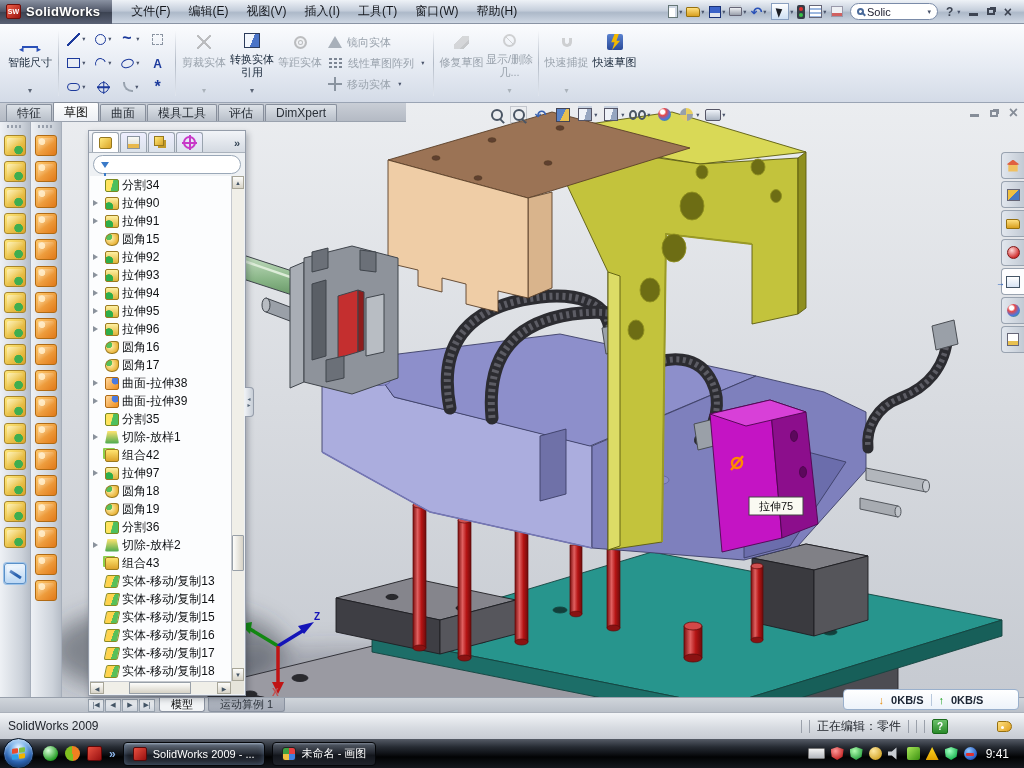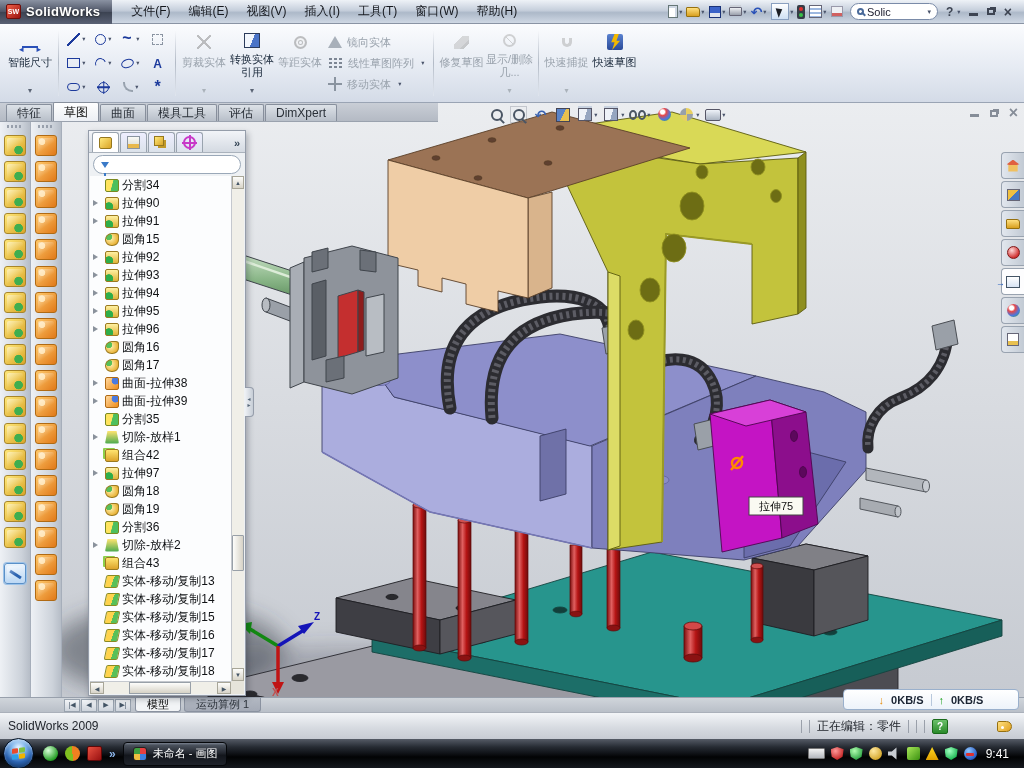--- a/index.html
+++ b/index.html
@@ -77,21 +77,21 @@
 .g.slot{width:13px;height:8px;border:1.5px solid #1c3a9c;border-radius:4px}
 .g.polygon{width:11px;height:11px;border:1.5px solid #1c3a9c;border-radius:50%}
 .g.polygon::before{content:"";position:absolute;left:50%;top:-2px;bottom:-2px;width:1.5px;background:#1c3a9c;transform:translateX(-50%)}
 .g.polygon::after{content:"";position:absolute;top:50%;left:-2px;right:-2px;height:1.5px;background:#1c3a9c;transform:translateY(-50%)}
 .g.sketch-fillet{width:10px;height:10px;border-left:2px solid #98a2ae;border-bottom:2px solid #98a2ae;border-radius:0 0 0 9px}
 .g.point::before{content:"*";color:#1c3a9c;font-size:16px;font-weight:bold;line-height:9px}
 .rb-stack{display:flex;flex-direction:column;justify-content:center;gap:2px}
 .rb-small{display:flex;align-items:center;gap:5px;height:19px;font-size:11px;color:#9aa3ad;padding:0 4px;white-space:nowrap}
 .rb-small .dd2.on{margin-left:2px}
 
-#tabsrow{position:absolute;left:0;top:103px;width:438px;height:19px;z-index:26;background:linear-gradient(#c9ced6,#b4bac4);display:flex;align-items:flex-end;padding-left:6px;border-bottom:1px solid #9aa2ae}
+#tabsrow{position:absolute;left:0;top:103px;width:406px;height:19px;z-index:26;background:linear-gradient(#c9ced6,#b4bac4);display:flex;align-items:flex-end;padding-left:6px;border-bottom:1px solid #9aa2ae}
 .ctab{height:17px;padding:0 10px;font-size:12px;color:#2a3038;display:flex;align-items:center;background:linear-gradient(#dde2e8,#b8bfc9);border:1px solid #878f9c;border-bottom:none;border-radius:2px 2px 0 0;margin-right:1px;white-space:nowrap}
 .ctab.on{background:linear-gradient(#fefefe,#eceff4);height:19px;color:#111}
 
 #lefttools{position:absolute;left:0;top:122px;width:62px;height:575px;z-index:5;display:flex;background:#c9cfd7}
 .tcol{width:31px;display:flex;flex-direction:column;align-items:center;background:linear-gradient(90deg,#eef1f5,#ccd2da 72%,#b6bdc7);border-right:1px solid #a6aeba;padding-top:3px}
 .grip{width:16px;height:3px;background:repeating-linear-gradient(90deg,#98a0ac 0 2px,transparent 2px 4px);margin-bottom:4px;flex:none}
 .ticon{width:22px;height:21px;margin:2.6px 0;border-radius:3px;position:relative;flex:none}
 .ticon::after{content:"";position:absolute;inset:2px;border-radius:2px;background:linear-gradient(145deg,rgba(255,255,255,.5),transparent 60%)}
 .t-green{background:radial-gradient(circle at 68% 74%,#3fae4f 0 4px,transparent 4.6px),linear-gradient(135deg,#ffe87a,#d9a427);border:1px solid #a8862a}
 .t-orange{background:radial-gradient(circle at 30% 30%,#ffe0a8 0 3px,transparent 3.6px),linear-gradient(135deg,#ffc96a,#e07818);border:1px solid #b06a14}
@@ -169,21 +169,21 @@
 .hscroll .sbb{width:14px;height:auto}
 .h-thumb{width:44%;background:linear-gradient(#fdfdfb,#d6d2c6);border:1px solid #98a0a8;margin-left:18%}
 .fp-corner{position:absolute;right:1px;bottom:1px;width:13px;height:13px;background:#e6e4da}
 .splitter{position:absolute;right:-9px;top:256px;width:9px;height:30px;background:linear-gradient(90deg,#eef1f5,#c6cdd6);border:1px solid #959daa;border-left:none;border-radius:0 4px 4px 0;display:flex;flex-direction:column;align-items:center;justify-content:center;gap:1px;font-size:6px;color:#567;line-height:5px}
 
 #netwidget{position:absolute;left:843px;top:689px;width:176px;height:21px;z-index:12;background:linear-gradient(#ffffff,#edf3fa);border:1px solid #9ab0cc;border-radius:4px;display:flex;align-items:center;justify-content:center;gap:7px;font-size:11px;font-weight:bold;color:#1a2433}
 .nw-arr-d::before{content:"↓";color:#e89010;font-weight:bold}
 .nw-arr-u::before{content:"↑";color:#18a018;font-weight:bold}
 .nw-sep{width:1px;height:12px;background:#b8c8dc}
 
-#modeltabs{position:absolute;left:0;top:697px;width:1024px;height:15px;z-index:8;background:linear-gradient(#d0d5db,#b9bfc8);border-top:1px solid #98a0ac;display:flex;align-items:center;padding-left:64px}
+#modeltabs{position:absolute;left:0;top:697px;width:1024px;height:15px;z-index:8;background:linear-gradient(#d0d5db,#b9bfc8);border-top:1px solid #98a0ac;display:flex;align-items:center;padding-left:88px}
 .nv{width:16px;height:13px;background:linear-gradient(#f2f4f7,#ced4dc);border:1px solid #98a2ae;margin-right:1px;display:flex;align-items:center;justify-content:center;font-size:7px;color:#456}
 .nv.first::before{content:"|◀"}.nv.prev::before{content:"◀"}.nv.next::before{content:"▶"}.nv.last::before{content:"▶|"}
 .mtab{height:14px;padding:0 11px;font-size:11px;display:flex;align-items:center;border:1px solid #8a92a0;border-top:none;background:linear-gradient(#b2b8c2,#a4aab6);color:#2e343c;border-radius:0 0 3px 3px;margin-left:3px;white-space:nowrap}
 .mtab.on{background:#f2f4f6;color:#000}
 
 #statusbar{position:absolute;left:0;top:712px;width:1024px;height:27px;z-index:8;background:linear-gradient(#f3f5f8,#d6dae0 58%,#c7cbd3);border-top:1px solid #aab0ba;display:flex;align-items:center;font-size:12px;color:#1c2027}
 .sb-left{padding-left:8px}
 .sb-right{margin-left:auto;display:flex;align-items:center;gap:7px;padding-right:12px}
 .pipe{width:1px;height:13px;background:#9aa0aa}
 .help-box{width:16px;height:15px;background:linear-gradient(#6ac06a,#2a8a2a);border:1px solid #1a6a1a;border-radius:2px;color:#fff;font-size:10px;font-weight:bold;display:flex;align-items:center;justify-content:center}
@@ -968,20 +968,24 @@
         <span class="f3"></span>
         <span class="f4"></span>
       </span>
   </div>
   <div class="ql">
     <span style="display:contents">
       
     <span class="qli messenger"></span><span class="qli safety-center"></span><span class="qli solidworks-shortcut"></span></span>
     <span class="ql-more"></span>
   </div>
+  <div class="task on">
+    <span class="tki solidworks"></span>
+    <span class="tlbl">SolidWorks 2009 - ...</span>
+  </div>
   <div class="task">
     <span class="tki paint"></span>
     <span class="tlbl">未命名 - 画图</span>
   </div>
   <div class="tray">
     <span style="display:contents">
       
     <span class="tri input-keyboard"></span><span class="tri antivirus-red"></span><span class="tri shield-green"></span><span class="tri cert-badge"></span><span class="tri volume"></span><span class="tri network"></span><span class="tri warning"></span><span class="tri shield-plus"></span><span class="tri traffic-blue"></span></span>
     <span class="clock">9:41</span>
   </div>

